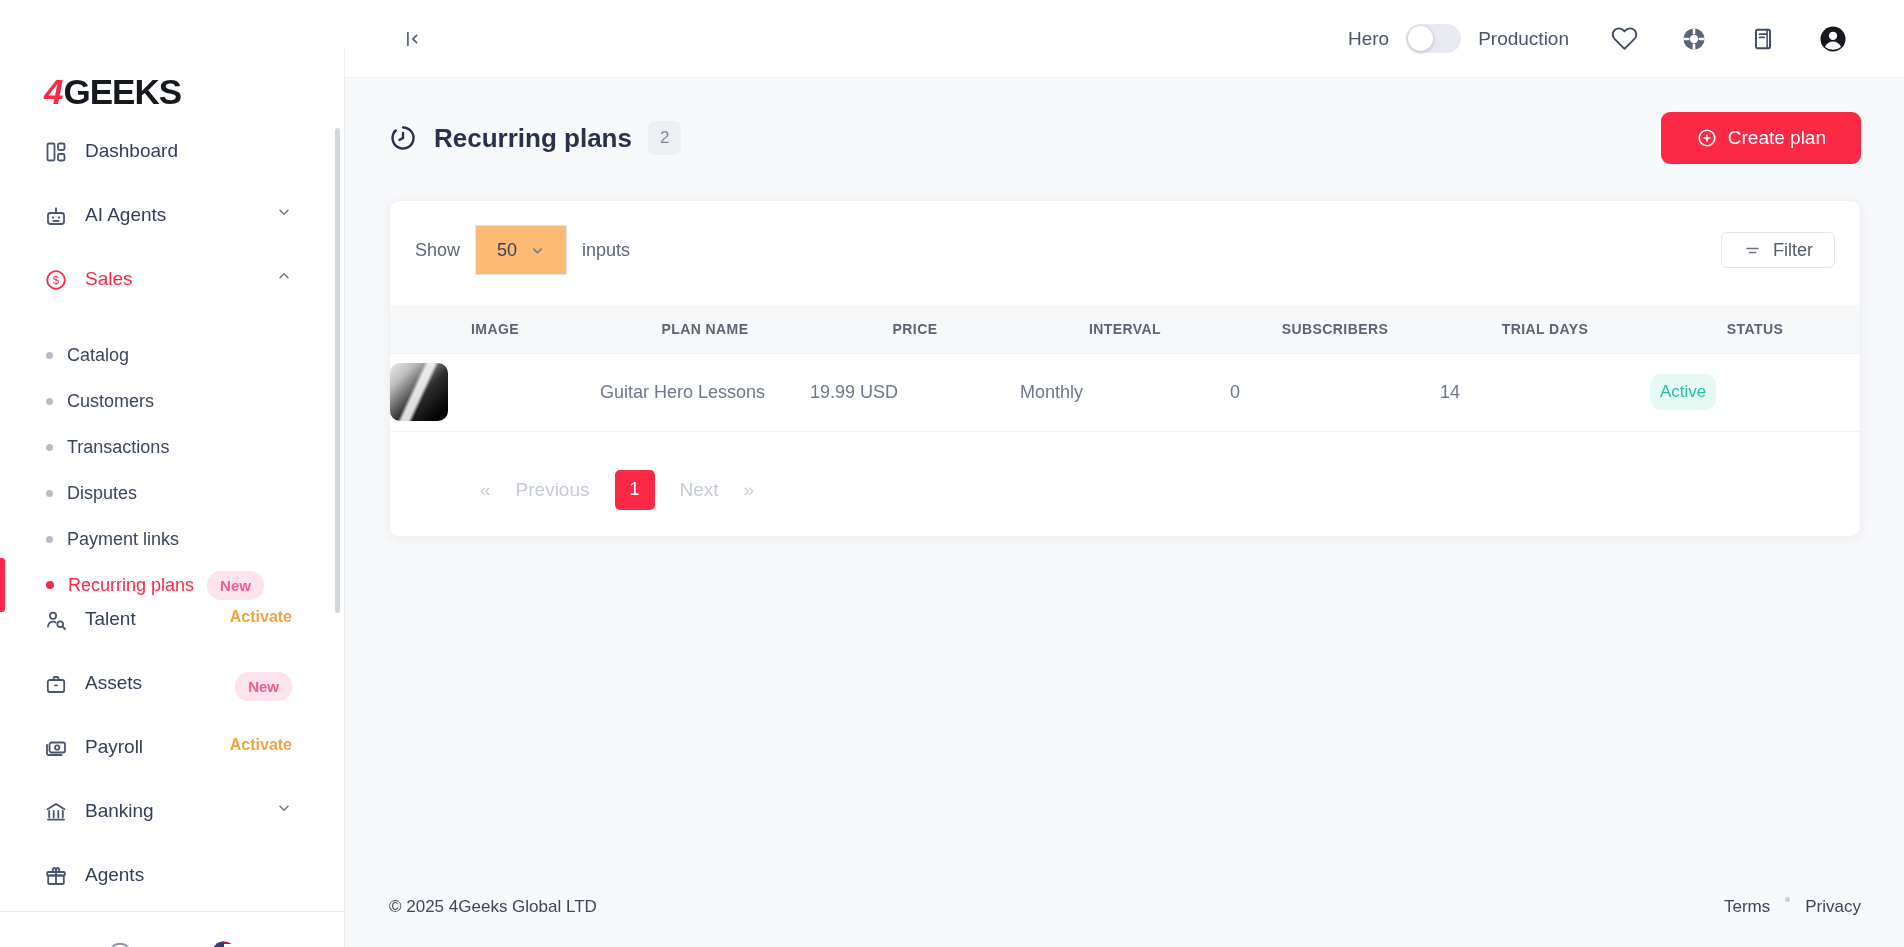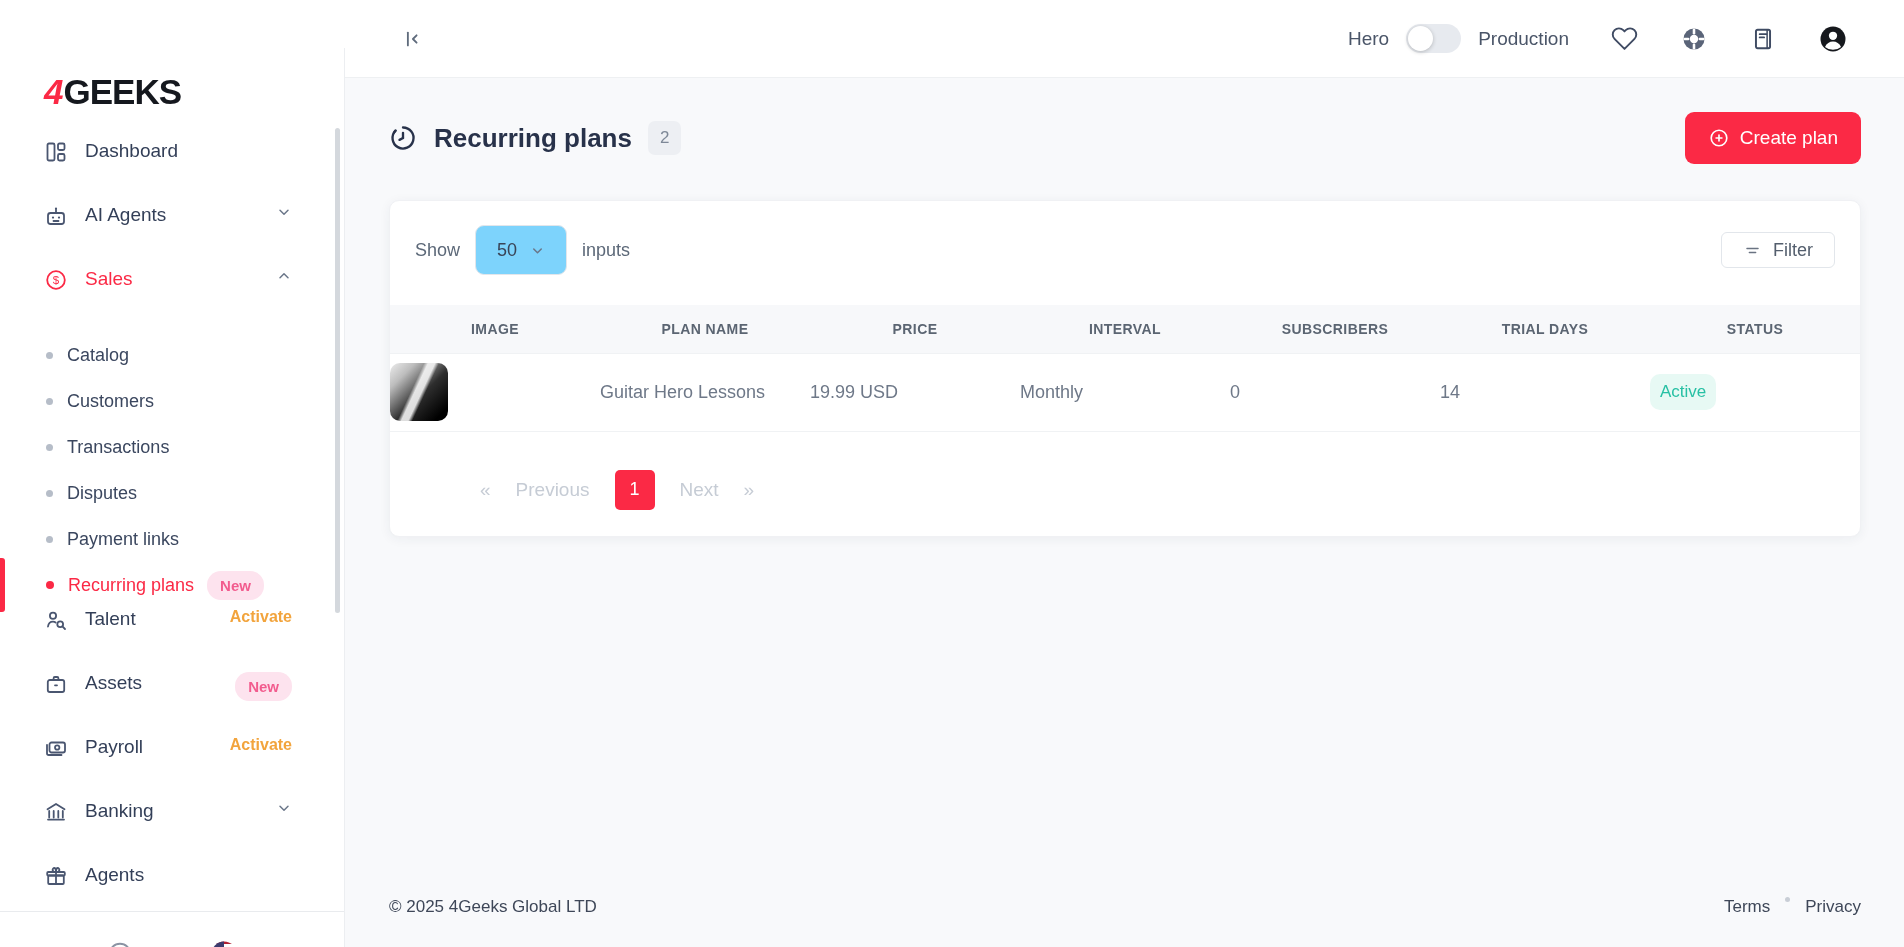--- a/index.html
+++ b/index.html
@@ -37,26 +37,26 @@
   .env-toggle { display:flex; align-items:center; gap:17px; font-size:19px; color:#4a5568; }
   .switch { width:55px; height:29px; border-radius:15px; background:#e7eaef; position:relative; cursor:pointer; }
   .knob { position:absolute; left:2px; top:2px; width:25px; height:25px; background:#fff; border-radius:50%; box-shadow:0 1px 4px rgba(0,0,0,.22); }
   .tb-ic { cursor:pointer; color:#3f4b63; }
 
   .content { flex:1; padding:34px 43px 0 44px; display:flex; flex-direction:column; min-height:0; }
   .page-header { display:flex; align-items:center; }
   .title-icon { color:#28324a; }
   .page-title { font-size:26px; font-weight:700; color:#28324a; margin-left:17px; }
   .count-badge { margin-left:16px; background:#edeff3; color:#7e8897; border-radius:7px; padding:7px 12px; font-size:17px; }
-  .create-btn { margin-left:auto; background:#fb2945; color:#fff; border:none; border-radius:9px; height:52px; padding:0 23px; font-size:19px; display:flex; align-items:center; gap:10px; cursor:pointer; font-family:inherit; }
+  .create-btn { margin-left:auto; background:#fb2945; color:#fff; border:none; border-radius:9px; height:52px; padding:0 35px; font-size:19px; display:flex; align-items:center; gap:10px; cursor:pointer; font-family:inherit; }
 
   .card { margin-top:36px; background:#fff; border-radius:10px; border:1px solid #f0f1f4; box-shadow:0 2px 12px rgba(40,50,70,.06); padding:24px 0 26px; }
   .controls { display:flex; align-items:center; padding:0 25px; }
   .ctl-label { font-size:18px; color:#5c6878; }
-  .select { margin:0 15px; width:92px; height:50px; border:1px solid #e2e6eb; border-radius:9px; display:flex; align-items:center; justify-content:center; gap:13px; font-size:18px; color:#394457; background:#7dd3fc; cursor:pointer; }
+  .select { margin:0 15px; width:92px; height:50px; border:1px solid #e2e6eb; border-radius:0; display:flex; align-items:center; justify-content:center; gap:13px; font-size:18px; color:#394457; background:#fdba74; cursor:pointer; }
   .filter-btn { margin-left:auto; height:36px; border:1px solid #e2e6eb; background:#fff; border-radius:6px; padding:0 21px; display:flex; align-items:center; gap:11px; font-size:18px; color:#535e6d; cursor:pointer; font-family:inherit; }
 
   table.plans { width:100%; border-collapse:collapse; table-layout:fixed; margin-top:30px; }
   .plans thead th { background:#f7f8fa; height:48px; font-size:14px; font-weight:700; color:#5b6572; letter-spacing:.4px; text-align:center; }
   .plans tbody td { text-align:left; height:78px; font-size:18px; color:#6e7888; border-top:1px solid #f0f2f4; }
   .plans tbody tr:last-child td { border-bottom:1px solid #f0f2f4; }
   .thumb { width:58px; height:58px; border-radius:10px; display:inline-block; vertical-align:middle; }
   .thumb-guitar { background:
       linear-gradient(115deg, rgba(0,0,0,0) 40%, rgba(255,255,255,.85) 45%, rgba(255,255,255,.85) 53%, rgba(0,0,0,0) 58%),
       linear-gradient(135deg,#ececec 0%,#bdbdbd 22%,#2e2e2e 55%,#000 88%); }

